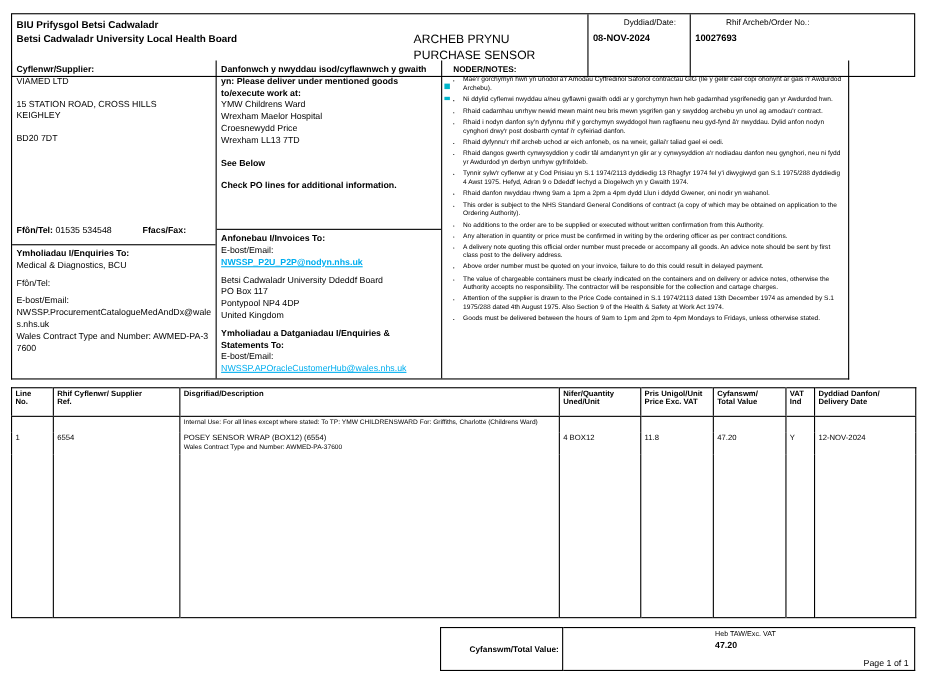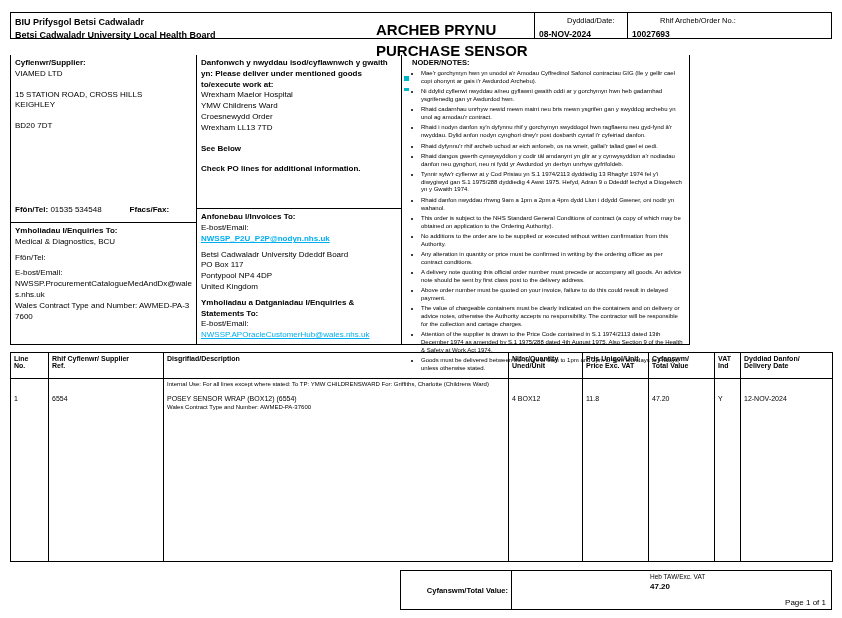--- a/index.html
+++ b/index.html
@@ -3,31 +3,31 @@
 <meta charset="utf-8">
 <style>
   * { margin:0; padding:0; box-sizing:border-box; }
   html,body { background:#ffffff; }
   .page {
     position:relative; width:842px; height:618px; background:#fff;
     font-family:"Liberation Sans", sans-serif; color:#000; font-size:8px; overflow:hidden;
   }
 
   
-  .header { position:absolute; left:10px; top:12px; width:822px; height:27px; border:1px solid #000; display:flex; }
+  .header { position:absolute; left:10px; top:12px; width:822px; height:58px; border:1px solid #000; display:flex; }
   .header-left { position:relative; flex:1; padding:3px 4px; }
   .org div { font-weight:bold; font-size:9px; line-height:1.4; }
-  .doc-title { position:absolute; left:365px; top:6px; font-weight:bold; font-size:15px; line-height:1.4; }
+  .doc-title { position:absolute; left:365px; top:16px; font-weight:normal; font-size:11px; line-height:1.4; }
   .header-cell { width:93px; border-left:1px solid #000; padding:3px 4px; }
   .order-cell { width:204px; }
   .cell-label { font-size:7.5px;padding-left:28px; }
   .cell-value { font-weight:bold; font-size:8.5px; margin-top:4px; }
 
   
-  .info-grid { position:absolute; left:10px; top:55px; width:680px; height:290px; border:1px solid #000; border-top:none; display:flex; }
+  .info-grid { position:absolute; left:10px; top:55px; width:762px; height:290px; border:1px solid #000; border-top:none; display:flex; }
   .col { display:flex; flex-direction:column; }
   .col1 { width:185px; }
   .col2 { width:205px; border-left:1px solid #000; }
   .col3 { flex:1; border-left:1px solid #000; }
   .box { padding:3px 4px; line-height:1.35; }
   .box-label { font-weight:bold; }
   .supplier-box { height:167px; display:flex; flex-direction:column; }
   .enquiries-box { flex:1; border-top:1px solid #000; }
   .deliver-box { height:167px; }
   .invoices-box { flex:1; border-top:1px solid #000; }
@@ -120,23 +120,23 @@
         <div class="gap-s"></div>
         <div>E-bost/Email:</div>
         <div class="break">NWSSP.ProcurementCatalogueMedAndDx@wales.nhs.uk</div>
         <div class="break">Wales Contract Type and Number: AWMED-PA-37600</div>
       </div>
     </div>
 
     <div class="col col2">
       <div class="box deliver-box">
         <div class="box-label">Danfonwch y nwyddau isod/cyflawnwch y gwaith yn: Please deliver under mentioned goods to/execute work at:</div>
+        <div>YMW Childrens Ward</div>
         <div>Wrexham Maelor Hospital</div>
-        <div>YMW Childrens Ward</div>
-        <div>Croesnewydd Order</div>
+        <div>Croesnewydd Price</div>
         <div>Wrexham LL13 7TD</div>
         <div class="gap-m"></div>
         <div class="bold">See Below</div>
         <div class="gap-m"></div>
         <div class="bold">Check PO lines for additional information.</div>
       </div>
       <div class="box invoices-box">
         <div class="box-label">Anfonebau I/Invoices To:</div>
         <div>E-bost/Email:</div>
         <div class="link bold break">NWSSP_P2U_P2P@nodyn.nhs.uk</div>

